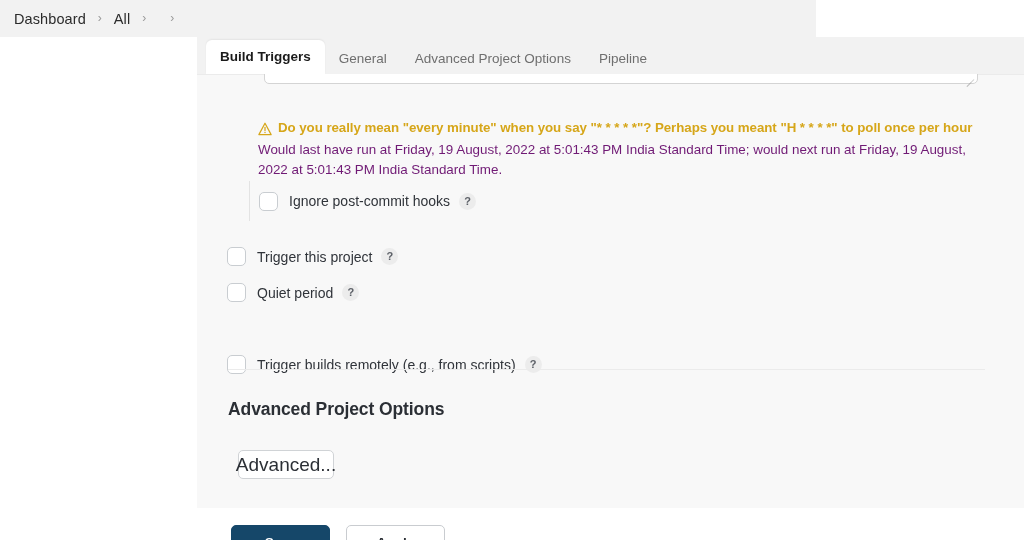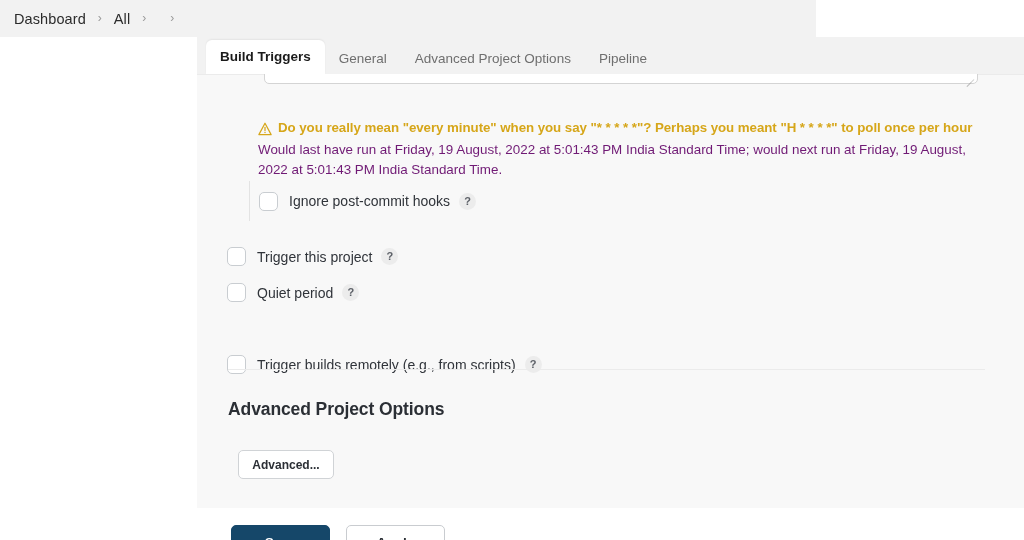--- a/index.html
+++ b/index.html
@@ -240,23 +240,23 @@
 
   .advanced-btn {
     position: absolute;
     left: 41px;
     top: 376px;
     width: 96px;
     height: 29px;
     background: #ffffff;
     border: 1px solid #d0d3d6;
     border-radius: 5px;
-    font-size: 12px;
+    font-size: 19px;
     color: #2b2f35;
-    font-weight: bold;
+    font-weight: normal;
     display: flex;
     align-items: center;
     justify-content: center;
     box-sizing: border-box;
   }
 
   
   .action-bar {
     position: relative;
     height: 69px;

